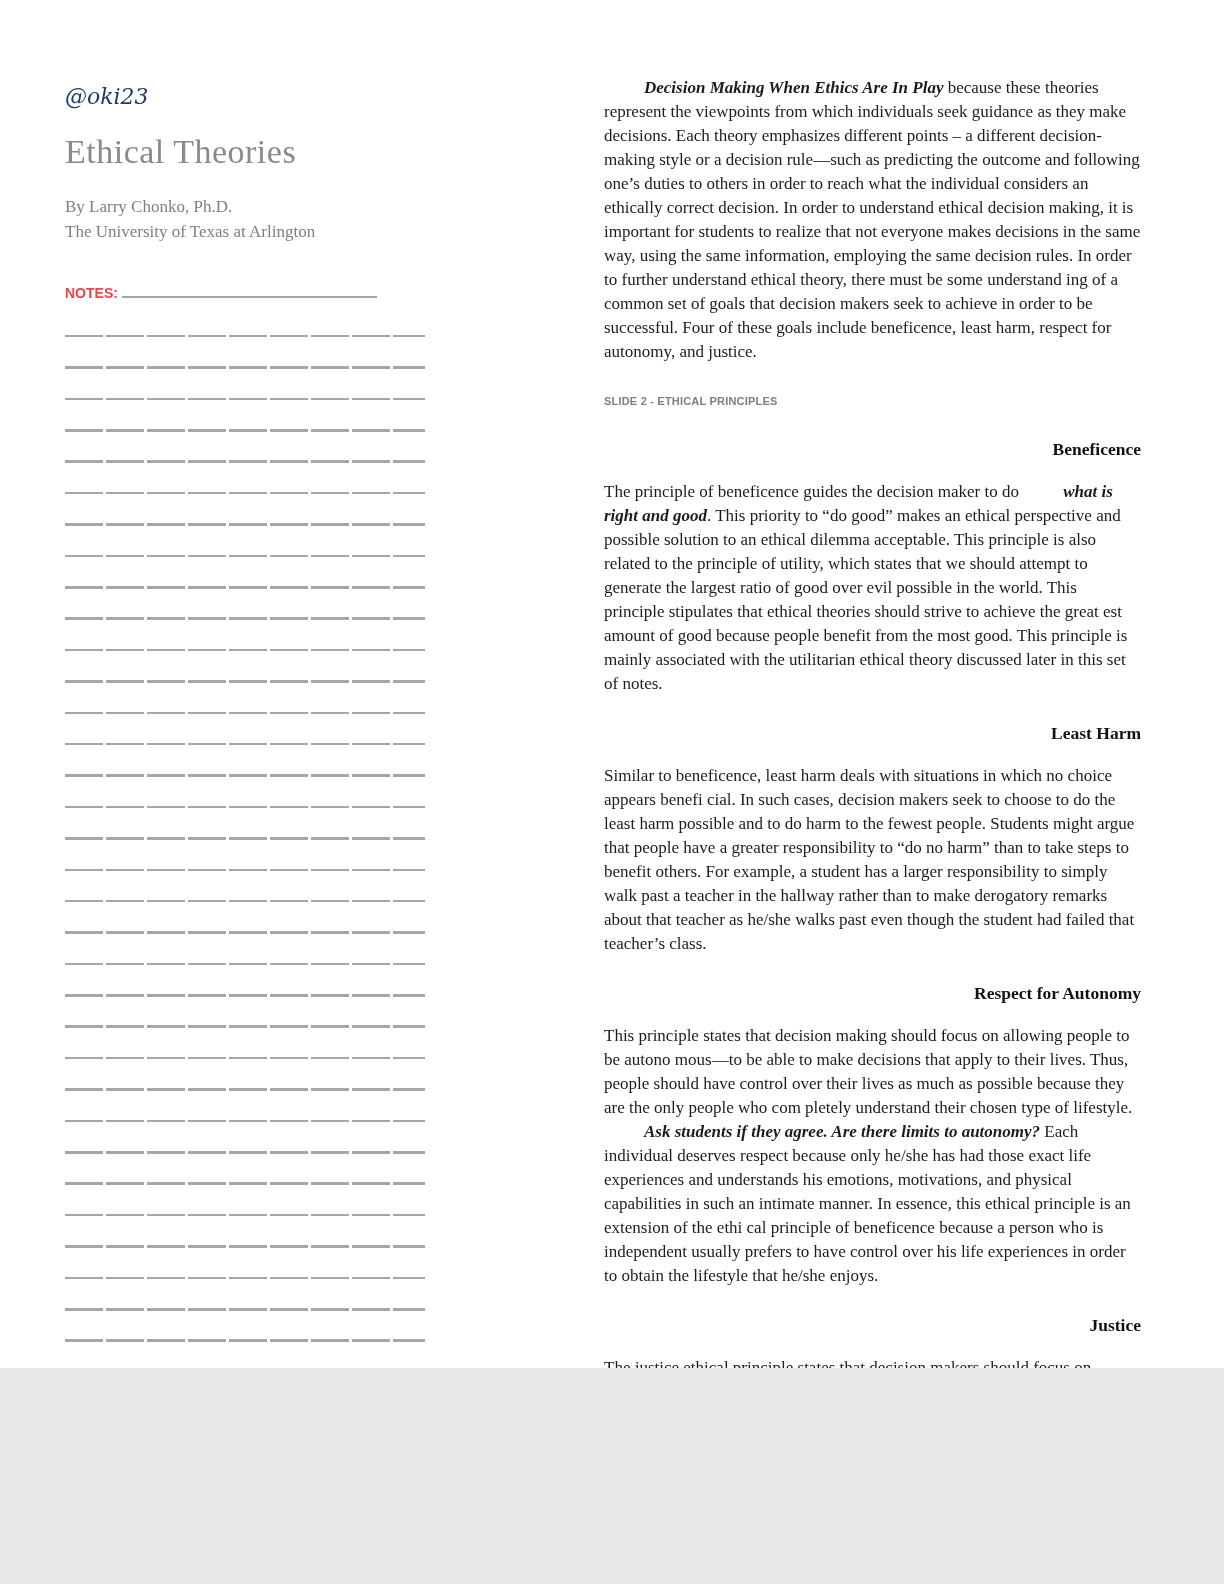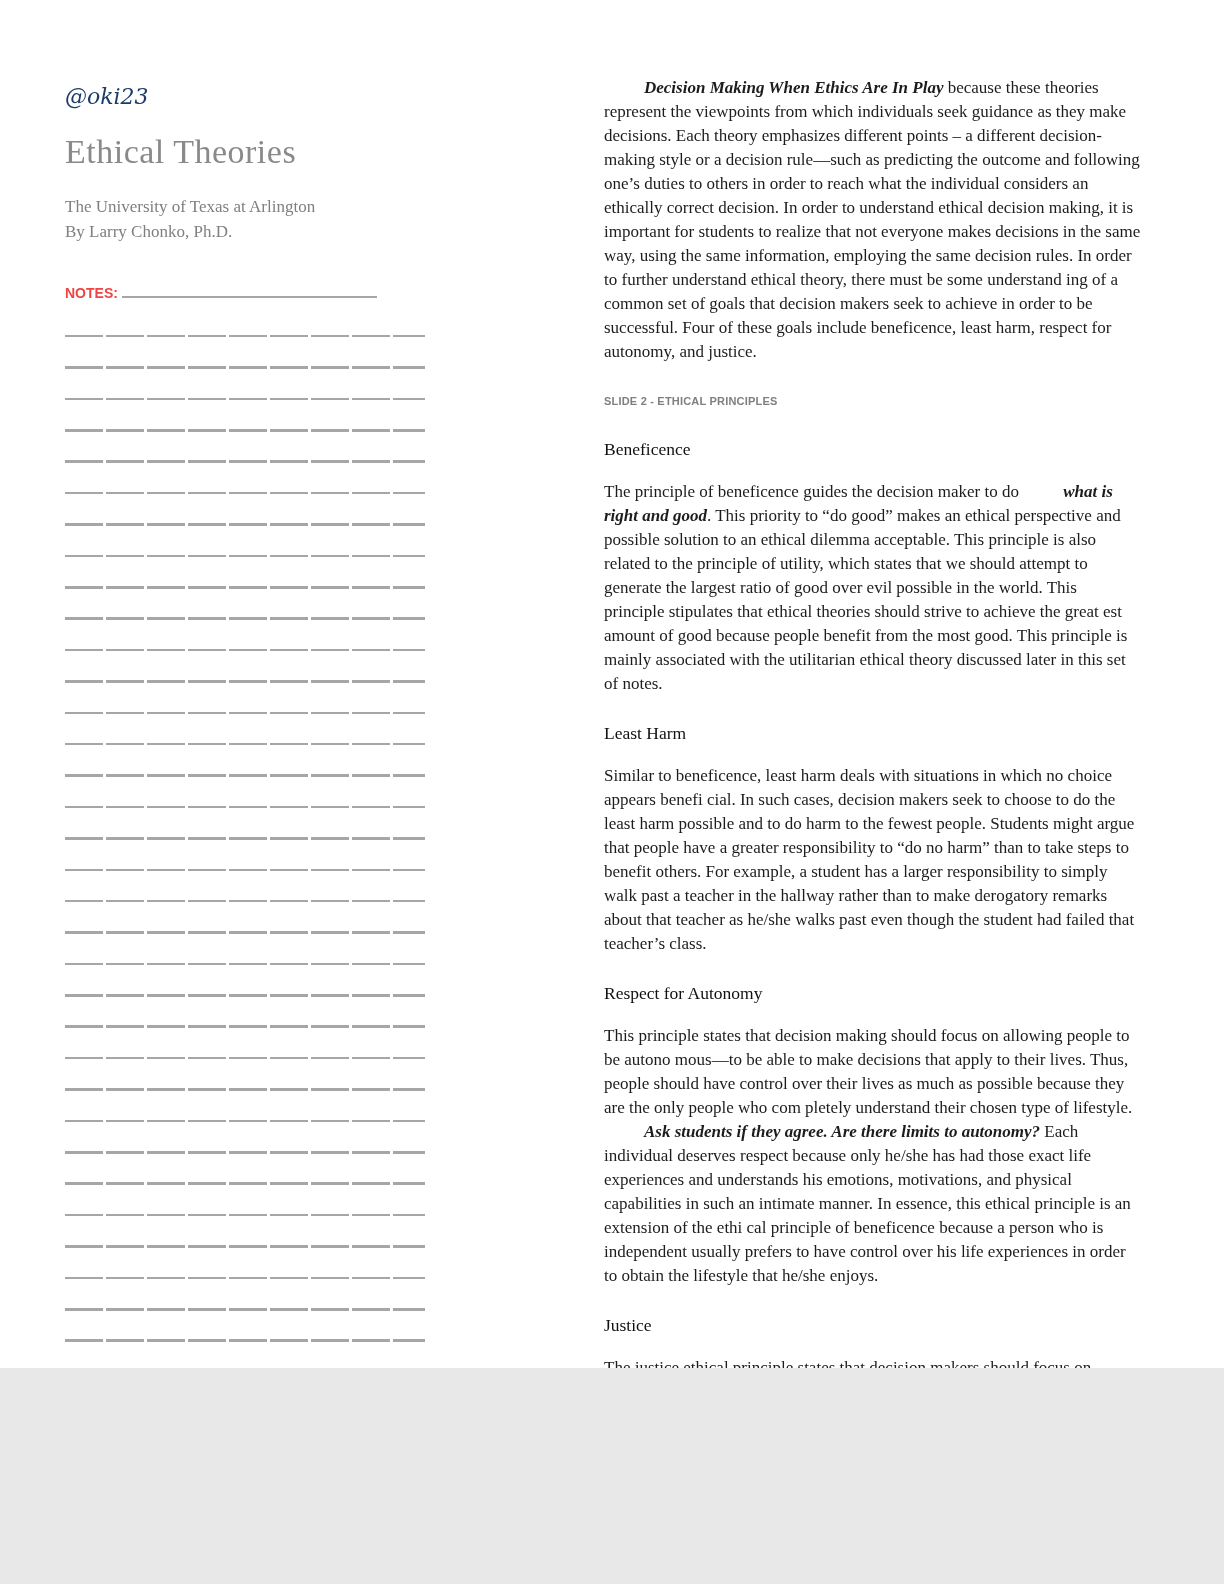--- a/index.html
+++ b/index.html
@@ -85,40 +85,41 @@
   }
 
   
   .col-right { position:absolute; left:604px; top:56px; width:537px; }
   .col-right .intro-para { margin-top:0; }
   .col-right .slide-heading { margin-top:26px; }
 
   .principle-heading {
     margin:26px 0 0 0;
     font-family:"Liberation Serif", serif;
-    font-weight:normal;
+    font-weight:bold;
     font-size:17.5px;
     color:#111111;
     line-height:22px;
+    text-align:right;
   }
   .col-right .body-text { margin-top:20px; }
 
   .seg-bi { font-weight:bold; font-style:italic;margin-left:40px; }
 </style>
 </head>
 <body>
 
 <div class="page">
 
   <div class="col-left">
     <div class="handle">@oki23</div>
     <h1 class="doc-title">Ethical Theories</h1>
     <div class="byline-block">
+      <div>By Larry Chonko, Ph.D.</div>
       <div>The University of  Texas at Arlington</div>
-      <div>By Larry Chonko, Ph.D.</div>
     </div>
 
     <div class="notes-header">
       <span>NOTES:</span><span class="notes-blank"></span>
     </div>
 
     <div class="notes-lines" id="notes-lines">
         <div class="notes-line"></div>
         <div class="notes-line"></div>
         <div class="notes-line"></div>

